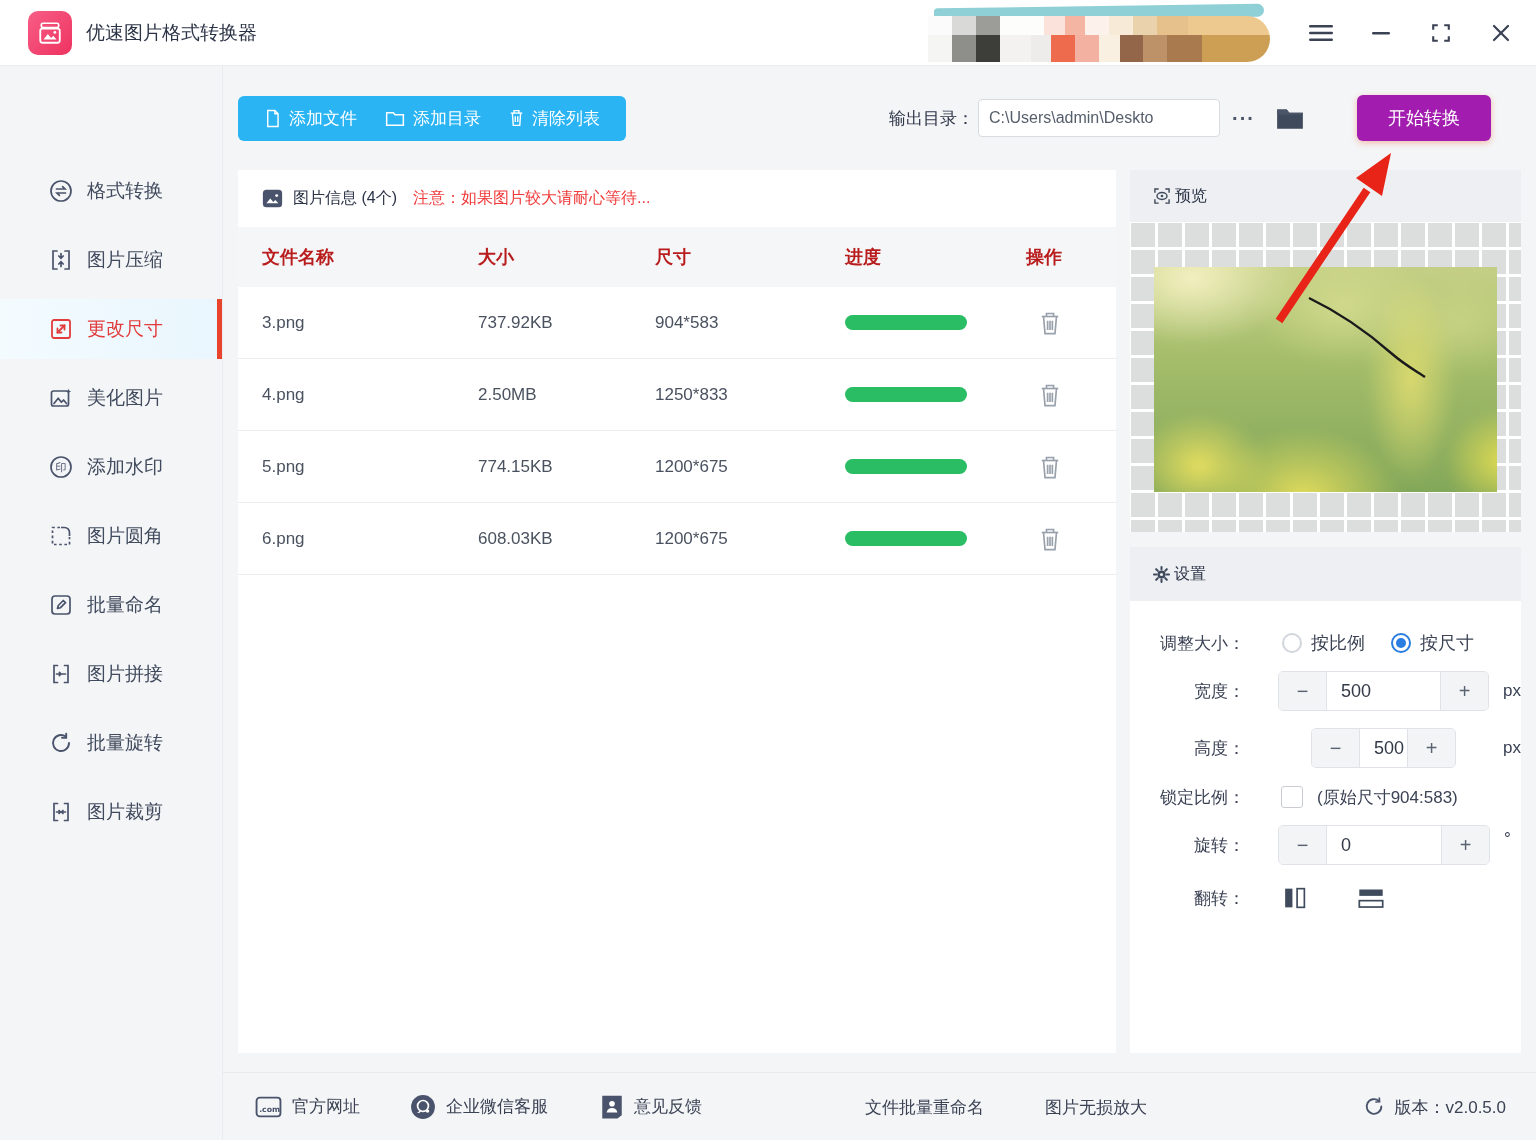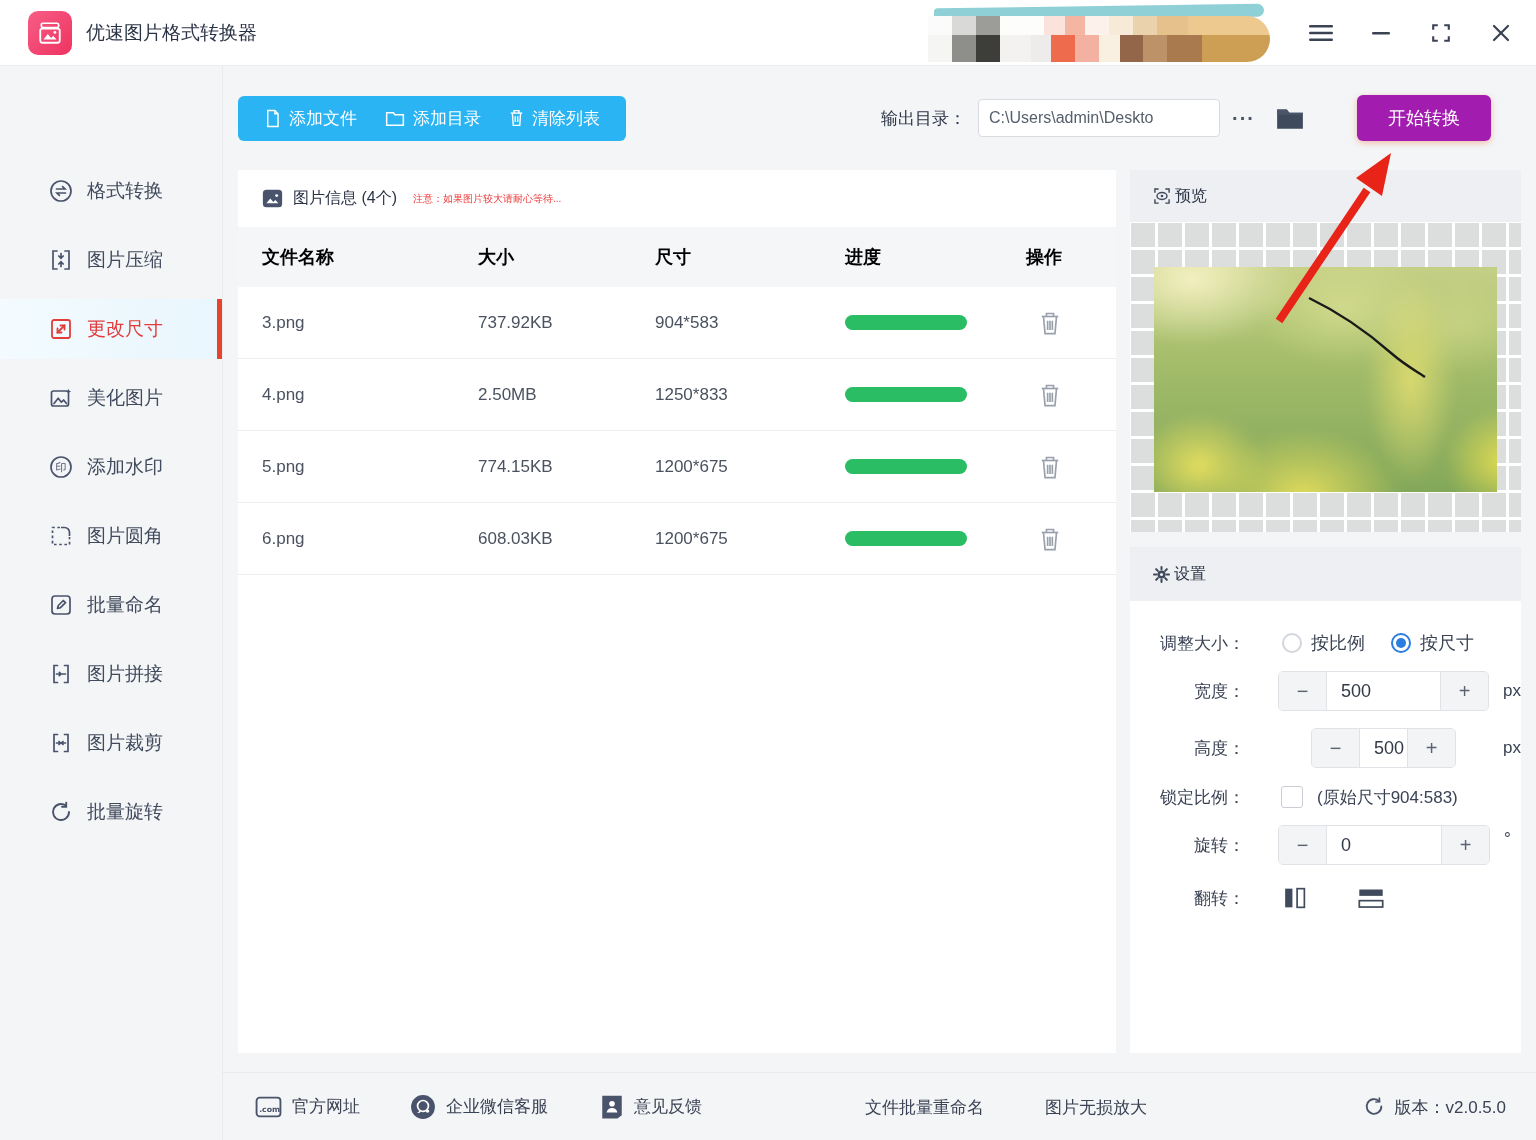--- a/index.html
+++ b/index.html
@@ -38,33 +38,33 @@
   .side-item .sicon { width:26px; height:26px; flex:0 0 auto; display:flex; }
   .side-item.active { background:linear-gradient(90deg,#f3fbff, #e9f6fd); border-right:5px solid #e8432c; color:#e23c3c; font-weight:500; }
   .content { flex:1; display:flex; flex-direction:column; }
 
   
   .toolbar { height:104px; display:flex; align-items:center; padding:0 45px 0 15px; }
   .btn-group-blue { display:flex; align-items:center; height:45px; background:#2ab4f3; border-radius:6px; padding:0 12px; }
   .blue-btn { display:flex; align-items:center; gap:8px; color:#fff; font-size:17px; padding:0 14px; height:45px; cursor:pointer; }
   .output-area { margin-left:auto; display:flex; align-items:center; }
   .output-label { font-size:17px; color:#2b3346; }
-  .output-input { width:242px; height:38px; margin-left:12px; border:1px solid #d8dbe0; border-radius:4px; background:#fff; font-size:16px; color:#555e6b; padding:0 10px; font-family:inherit; }
+  .output-input { width:242px; height:38px; margin-left:4px; border:1px solid #d8dbe0; border-radius:4px; background:#fff; font-size:16px; color:#555e6b; padding:0 10px; font-family:inherit; }
   .more-btn { margin-left:12px; font-size:20px; font-weight:bold; color:#4a5568; letter-spacing:1px; cursor:pointer; }
   .folder-btn { margin-left:20px; width:30px; height:26px; cursor:pointer; display:flex; }
   .start-btn { margin-left:52px; width:134px; height:46px; background:#a21caf; color:#fff; font-size:18px; border:none; border-radius:6px; cursor:pointer; box-shadow:0 2px 6px rgba(243,81,29,.35); font-family:inherit; }
 
   
   .panels { display:flex; padding:0 15px; gap:14px; height:883px; }
   .table-panel { width:878px; background:#fff; display:flex; flex-direction:column; }
   .info-strip { height:57px; display:flex; align-items:center; padding-left:24px; gap:10px;text-align:right; }
   .info-title { font-size:16px; color:#2b3346; }
-  .info-notice { font-size:10px; color:#f03b3b; margin-left:6px; }
+  .info-notice { font-size:16px; color:#f03b3b; margin-left:6px; }
   .thead, .trow { display:grid; grid-template-columns:216px 177px 190px 181px 90px; padding-left:24px; align-items:center; }
-  .thead { height:60px; background:#f4f6f8; font-size:18px; font-weight:bold; color:#000000; }
+  .thead { height:60px; background:#f4f6f8; font-size:18px; font-weight:bold; color:#b91c1c; }
   .trow { height:72px; border-bottom:1px solid #ededee; font-size:17px; color:#4a5260; cursor:pointer; }
   .trow:first-of-type { border-top:1px solid #ededee; }
   .progress-track { width:122px; height:15px; border-radius:8px; background:#2abd64; }
   .trash-btn { width:24px; height:26px; margin-left:12px; cursor:pointer; display:flex; }
 
   .right-panel { width:391px; display:flex; flex-direction:column; }
   .card-head { height:52px; background:#edeff2; display:flex; align-items:center; gap:3px; padding-left:22px; font-size:16px; color:#2b3346; }
   .preview-card { height:362px; }
   .board {
     height:310px; background-color:#dcdddd; position:relative;
@@ -253,37 +253,37 @@
               <path d="M9.5 4.5H6v17h3.5"></path>
               <path d="M16.5 4.5H20v17h-3.5"></path>
               <path d="M8.5 13h4.5l-1.6-1.6M12.9 13l-1.6 1.6"></path>
               <path d="M17.5 13h-3"></path>
             </svg>
           </span>
         <span>图片拼接</span>
       </div>
       <div class="side-item">
         <span class="sicon">
+            <svg width="26" height="26" viewBox="0 0 26 26" fill="none" stroke="#49536b" stroke-width="1.9" stroke-linecap="round">
+              <path d="M21 13a8 8 0 1 1-3.2-6.4"></path>
+              <path d="M18.2 3.6v4.2h-4.2" fill="none"></path>
+            </svg>
+          </span>
+        <span>批量旋转</span>
+      </div>
+      <div class="side-item">
+        <span class="sicon">
             <svg width="26" height="26" viewBox="0 0 26 26" fill="none" stroke="#49536b" stroke-width="1.7" stroke-linecap="round">
               <path d="M9.5 4.5H6v17h3.5"></path>
               <path d="M16.5 4.5H20v17h-3.5"></path>
               <path d="M8.5 13h4l-1.5-1.5M12.5 13L11 14.5"></path>
               <path d="M17.5 13h-4l1.5-1.5M13.5 13l1.5 1.5"></path>
             </svg>
           </span>
         <span>图片裁剪</span>
-      </div>
-      <div class="side-item">
-        <span class="sicon">
-            <svg width="26" height="26" viewBox="0 0 26 26" fill="none" stroke="#49536b" stroke-width="1.9" stroke-linecap="round">
-              <path d="M21 13a8 8 0 1 1-3.2-6.4"></path>
-              <path d="M18.2 3.6v4.2h-4.2" fill="none"></path>
-            </svg>
-          </span>
-        <span>批量旋转</span>
       </div>
     </aside>
 
     <main class="content">
 
       <div class="toolbar">
         <div class="btn-group-blue">
           <div class="blue-btn">
             <svg width="17" height="19" viewBox="0 0 20 24" fill="none" stroke="#fff" stroke-width="1.8">
                 <path d="M4 2h9l4 4v16H4z"></path>

